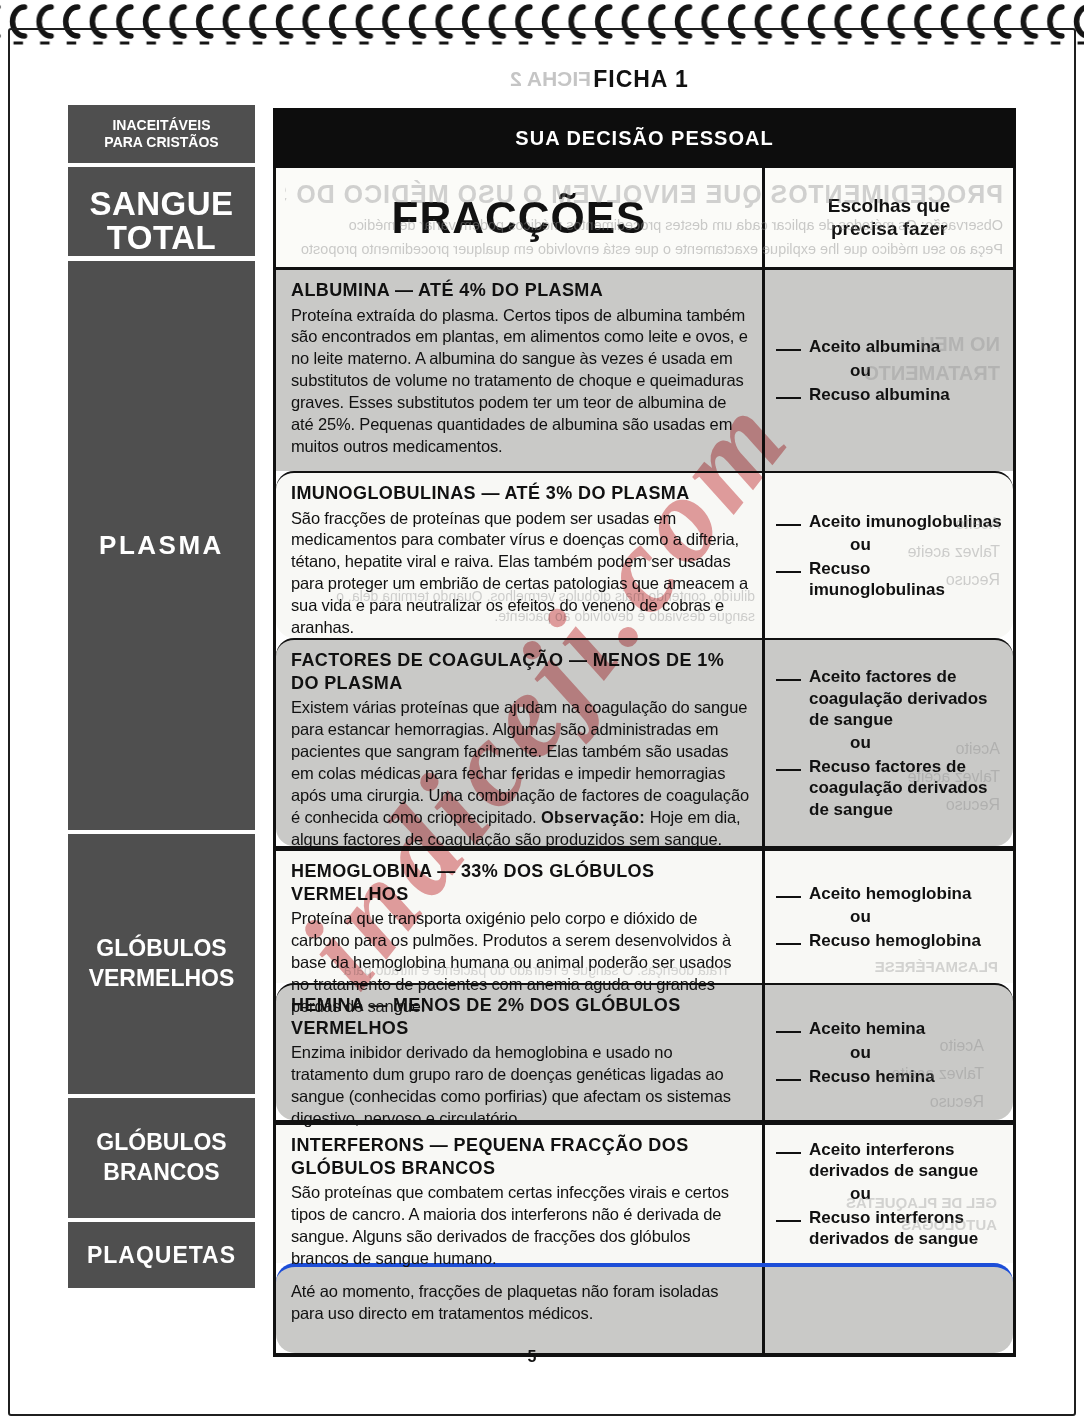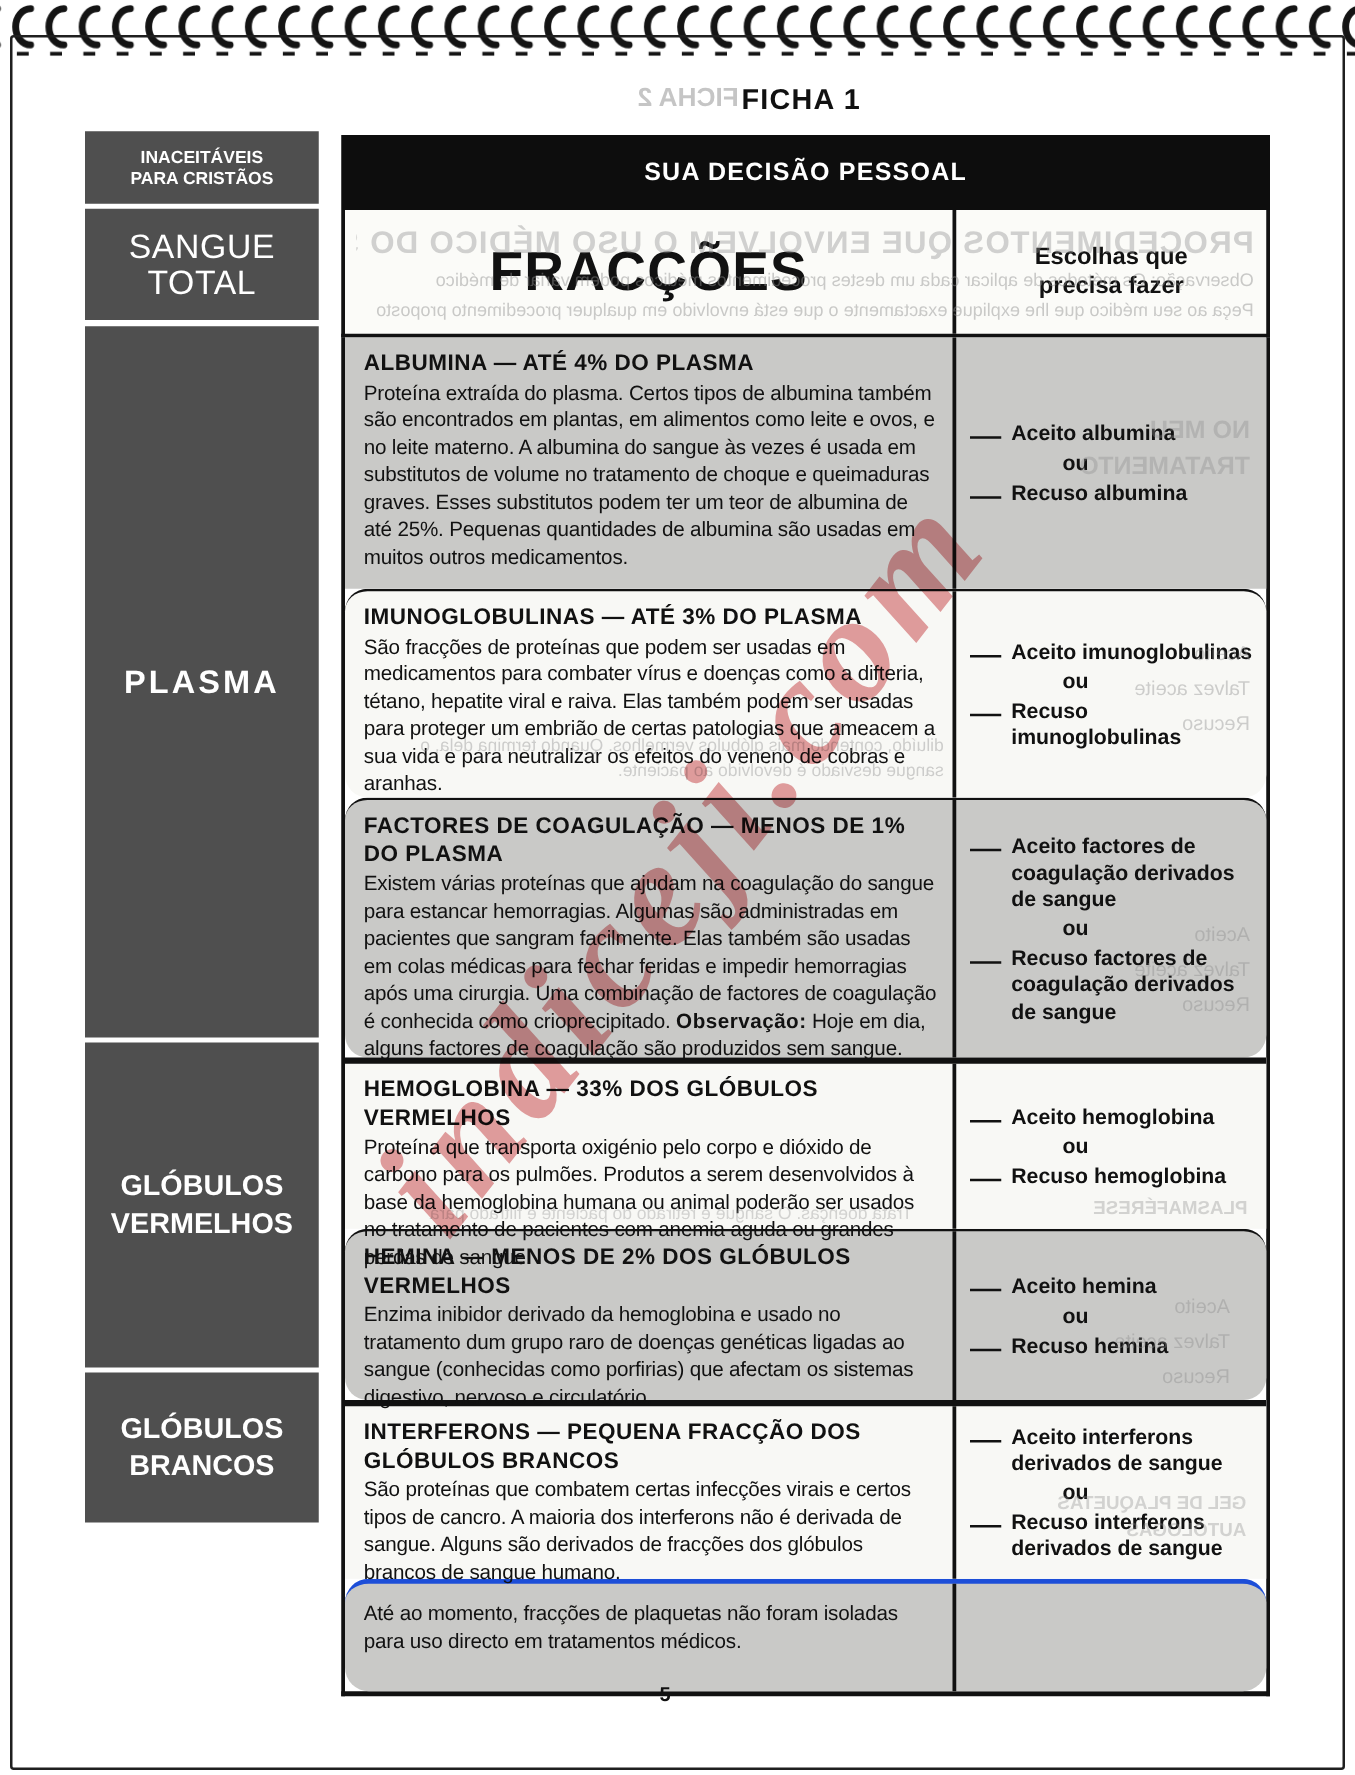--- a/index.html
+++ b/index.html
@@ -17,21 +17,21 @@
     position:absolute; left:541px; top:66px; width:200px; text-align:center;
     font-size:23px; font-weight:bold; letter-spacing:1px;
   }
   
   .sb{
     position:absolute; left:68px; width:187px; background:#4f4f4f; color:#fff;
     display:flex; align-items:center; justify-content:center; text-align:center;
     box-sizing:border-box;
   }
   .sb-header{top:105px; height:58px; font-size:14px; font-weight:bold; line-height:1.25;}
-  .sb-sangue{top:167px; height:89px; font-size:27px; font-weight:normal; line-height:1.05; letter-spacing:.5px;}
+  .sb-sangue{top:167px; height:89px; font-size:33px; font-weight:bold; line-height:1.05; letter-spacing:.5px;align-items:flex-end;}
   .sb-plasma{top:261px; height:569px; font-size:26px; font-weight:bold; letter-spacing:2.5px;}
   .sb-gv{top:834px; height:260px; font-size:23px; font-weight:bold; line-height:1.3;}
   .sb-gb{top:1098px; height:120px; font-size:23px; font-weight:bold; line-height:1.3;}
   .sb-pq{top:1222px; height:66px; font-size:23px; font-weight:bold; letter-spacing:1px;}
   .sb-label{padding:0 8px;}
   
   .tbl{position:absolute; left:273px; top:108px; width:743px;}
   .tbar{
     height:60px; background:#0d0d0d; color:#fff; display:flex; align-items:center;
     justify-content:center; font-size:20px; font-weight:bold; letter-spacing:1px;
@@ -104,20 +104,23 @@
   </div>
   <div class="sb sb-plasma">
     <div class="sb-label">PLASMA</div>
   </div>
   <div class="sb sb-gv">
     <div class="sb-label">GLÓBULOS VERMELHOS</div>
   </div>
   <div class="sb sb-gb">
     <div class="sb-label">GLÓBULOS BRANCOS</div>
   </div>
+  <div class="sb sb-pq">
+    <div class="sb-label">PLAQUETAS</div>
+  </div>
 
   <div class="tbl">
     <div class="tbar">SUA DECISÃO PESSOAL</div>
     <div class="thead">
       <div class="hl">FRACÇÕES</div>
       <div class="hr" style="white-space:pre-line">Escolhas que
 precisa fazer</div>
     </div>
     <div class="tbody">
 

